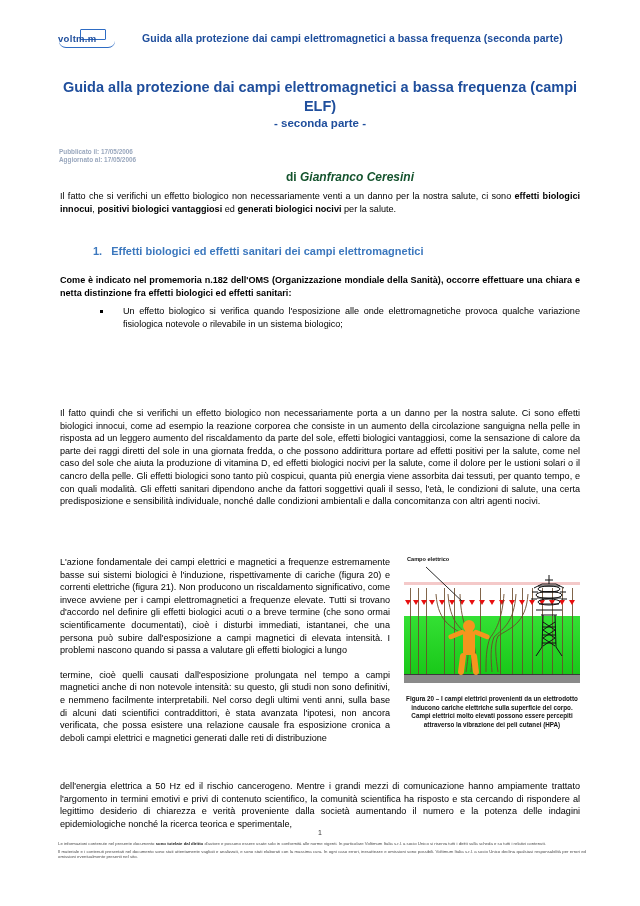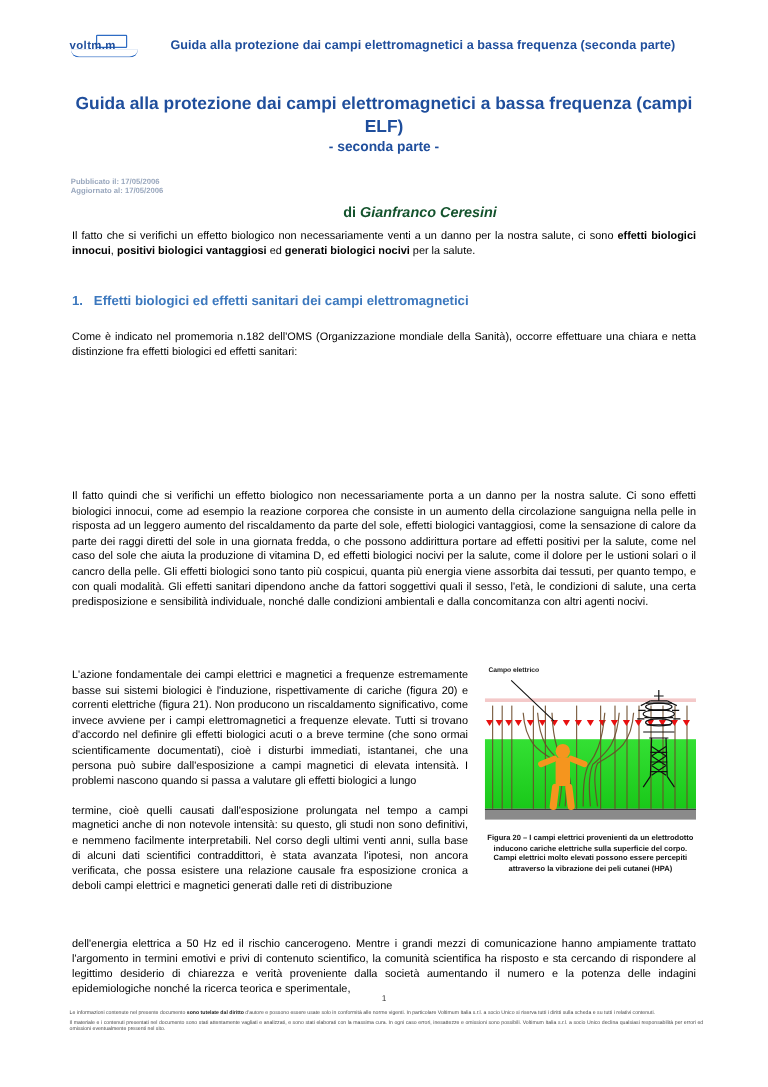--- a/index.html
+++ b/index.html
@@ -190,27 +190,28 @@
   </div>
 
   <div class="author">
     <span>di </span><i>Gianfranco Ceresini</i>
   </div>
 
   <div class="body-p" style="top:190px;">
     <span>Il fatto che si verifichi un effetto biologico non necessariamente venti a un danno per la nostra salute, ci sono </span><b>effetti biologici innocui</b><span>, </span><b>positivi biologici vantaggiosi</b><span> ed </span><b>generati biologici nocivi</b><span> per la salute.</span>
   </div>
 
-  <div class="section-h" style="top:245px;">
+  <div class="section-h" style="top:245px;margin-left:33px;">
     <span class="num">1.</span><span>Effetti biologici ed effetti sanitari dei campi elettromagnetici</span>
   </div>
 
-  <div class="body-p" style="top:274px;">Come è indicato nel promemoria n.182 dell'OMS (Organizzazione mondiale della Sanità), occorre effettuare una chiara e netta distinzione fra effetti biologici ed effetti sanitari:</div>
+  <div class="body-p" style="top:274px;font-weight:bold;">Come è indicato nel promemoria n.182 dell'OMS (Organizzazione mondiale della Sanità), occorre effettuare una chiara e netta distinzione fra effetti biologici ed effetti sanitari:</div>
 
   <ul class="bullets" style="top:305px;">
+    <li>Un effetto biologico si verifica quando l'esposizione alle onde elettromagnetiche provoca qualche variazione fisiologica notevole o rilevabile in un sistema biologico;</li>
   </ul>
 
   <div class="body-p" style="top:407px;">Il fatto quindi che si verifichi un effetto biologico non necessariamente porta a un danno per la nostra salute. Ci sono effetti biologici innocui, come ad esempio la reazione corporea che consiste in un aumento della circolazione sanguigna nella pelle in risposta ad un leggero aumento del riscaldamento da parte del sole, effetti biologici vantaggiosi, come la sensazione di calore da parte dei raggi diretti del sole in una giornata fredda, o che possono addirittura portare ad effetti positivi per la salute, come nel caso del sole che aiuta la produzione di vitamina D, ed effetti biologici nocivi per la salute, come il dolore per le ustioni solari o il cancro della pelle. Gli effetti biologici sono tanto più cospicui, quanta più energia viene assorbita dai tessuti, per quanto tempo, e con quali modalità. Gli effetti sanitari dipendono anche da fattori soggettivi quali il sesso, l'età, le condizioni di salute, una certa predisposizione e sensibilità individuale, nonché dalle condizioni ambientali e dalla concomitanza con altri agenti nocivi.</div>
 
   <div class="col-left">
     <p>L'azione fondamentale dei campi elettrici e magnetici a frequenze estremamente basse sui sistemi biologici è l'induzione, rispettivamente di cariche (figura 20) e correnti elettriche (figura 21). Non producono un riscaldamento significativo, come invece avviene per i campi elettromagnetici a frequenze elevate. Tutti si trovano d'accordo nel definire gli effetti biologici acuti o a breve termine (che sono ormai scientificamente documentati), cioè i disturbi immediati, istantanei, che una persona può subire dall'esposizione a campi magnetici di elevata intensità. I problemi nascono quando si passa a valutare gli effetti biologici a lungo</p>
     <p>termine, cioè quelli causati dall'esposizione prolungata nel tempo a campi magnetici anche di non notevole intensità: su questo, gli studi non sono definitivi, e nemmeno facilmente interpretabili. Nel corso degli ultimi venti anni, sulla base di alcuni dati scientifici contraddittori, è stata avanzata l'ipotesi, non ancora verificata, che possa esistere una relazione causale fra esposizione cronica a deboli campi elettrici e magnetici generati dalle reti di distribuzione</p>
   </div>
 
   <div class="figure">

